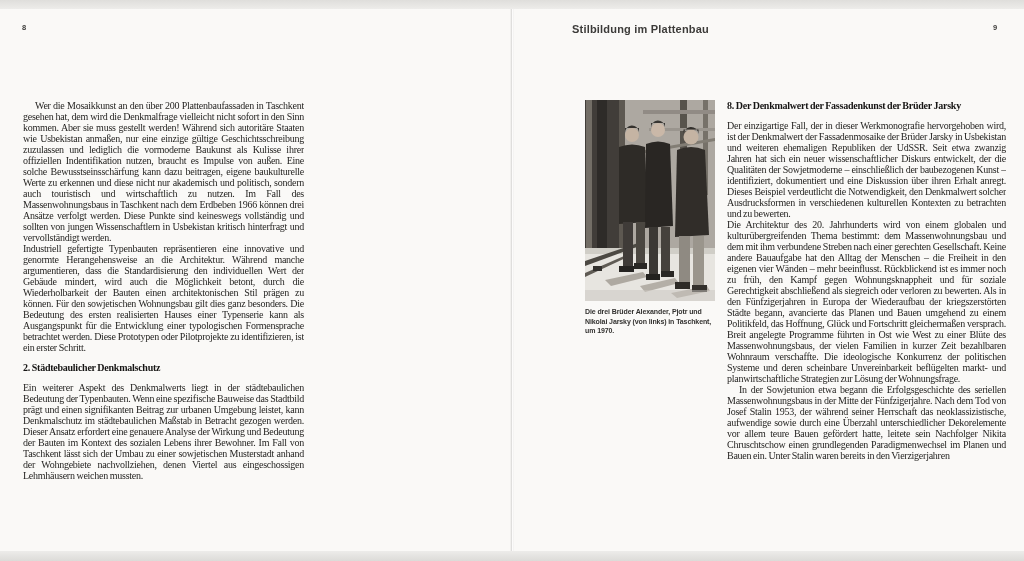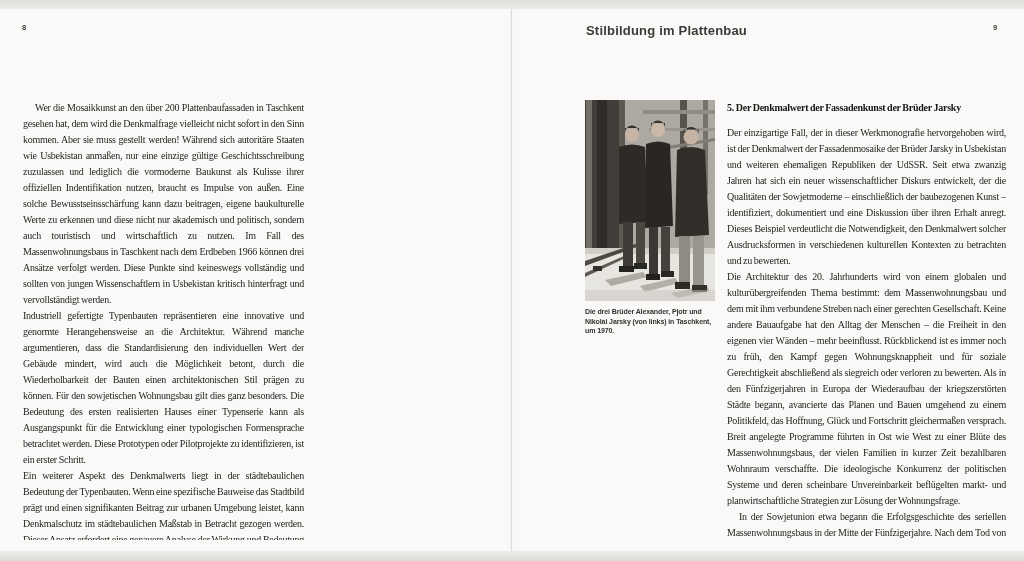--- a/index.html
+++ b/index.html
@@ -20,27 +20,27 @@
     background:linear-gradient(90deg, rgba(0,0,0,0) 0%, rgba(0,0,0,0.13) 45%, rgba(255,255,255,0.6) 60%, rgba(0,0,0,0.04) 100%);
   }
   .pagenum{
     position:absolute;top:14px;
     font-family:"Liberation Sans", sans-serif;
     font-size:7.5px;font-weight:600;color:#3c3b39;letter-spacing:.2px;
   }
   .pagenum.left{left:22px;}
   .pagenum.right{left:993px;}
   .running-title{
-    position:absolute;left:586px;top:14px;
+    position:absolute;left:572px;top:14px;
     font-family:"Liberation Sans", sans-serif;
-    font-size:13px;font-weight:600;color:#3c3b39;letter-spacing:.2px;
+    font-size:11px;font-weight:600;color:#3c3b39;letter-spacing:.2px;
   }
   .column{
     position:absolute;top:91px;width:281px;
-    font-size:10px;line-height:16px;color:#201f1d;
+    font-size:10px;line-height:11px;color:#201f1d;
     text-align:justify;
     letter-spacing:-0.25px;word-spacing:-0.5px;
     max-height:440px;overflow:hidden;
   }
   .column.left{left:23px;}
   .column.right{left:727px;width:279px;}
   .para{margin:0;}
   .para.indent{text-indent:12px;}
   .heading{
     margin:9px 0;font-weight:bold;color:#161514;
@@ -64,20 +64,21 @@
 
 <div class="spread">
 
   <span class="pagenum left">8</span>
   <span class="running-title">Stilbildung im Plattenbau</span>
   <span class="pagenum right">9</span>
 
   <div class="column left">
     <p class="para indent">Wer die Mosaikkunst an den über 200 Plattenbaufassaden in Taschkent gesehen hat, dem wird die Denkmalfrage vielleicht nicht sofort in den Sinn kommen. Aber sie muss gestellt werden! Während sich autoritäre Staaten wie Usbekistan anmaßen, nur eine einzige gültige Geschichtsschreibung zuzulassen und lediglich die vormoderne Baukunst als Kulisse ihrer offiziellen Indentifikation nutzen, braucht es Impulse von außen. Eine solche Bewusstseinsschärfung kann dazu beitragen, eigene baukulturelle Werte zu erkennen und diese nicht nur akademisch und politisch, sondern auch touristisch und wirtschaftlich zu nutzen. Im Fall des Massenwohnungsbaus in Taschkent nach dem Erdbeben 1966 können drei Ansätze verfolgt werden. Diese Punkte sind keineswegs vollständig und sollten von jungen Wissenschaftlern in Usbekistan kritisch hinterfragt und vervollständigt werden.</p>
     <p class="para">Industriell gefertigte Typenbauten repräsentieren eine innovative und genormte Herangehensweise an die Architektur. Während manche argumentieren, dass die Standardisierung den individuellen Wert der Gebäude mindert, wird auch die Möglichkeit betont, durch die Wiederholbarkeit der Bauten einen architektonischen Stil prägen zu können. Für den sowjetischen Wohnungsbau gilt dies ganz besonders. Die Bedeutung des ersten realisierten Hauses einer Typenserie kann als Ausgangspunkt für die Entwicklung einer typologischen Formensprache betrachtet werden. Diese Prototypen oder Pilotprojekte zu identifizieren, ist ein erster Schritt.</p>
+    <p class="heading">2. Städtebaulicher Denkmalschutz</p>
     <p class="para">Ein weiterer Aspekt des Denkmalwerts liegt in der städtebaulichen Bedeutung der Typenbauten. Wenn eine spezifische Bauweise das Stadtbild prägt und einen signifikanten Beitrag zur urbanen Umgebung leistet, kann Denkmalschutz im städtebaulichen Maßstab in Betracht gezogen werden. Dieser Ansatz erfordert eine genauere Analyse der Wirkung und Bedeutung der Bauten im Kontext des sozialen Lebens ihrer Bewohner. Im Fall von Taschkent lässt sich der Umbau zu einer sowjetischen Musterstadt anhand der Wohngebiete nachvollziehen, denen Viertel aus eingeschossigen Lehmhäusern weichen mussten.</p>
   </div>
 
   <figure class="photo-block">
     <div class="photo-frame">
       <svg width="130" height="201" viewBox="0 0 130 201" xmlns="http://www.w3.org/2000/svg">
 
         <rect x="0" y="0" width="130" height="201" fill="#c2beb8"></rect>
         <rect x="0" y="0" width="130" height="150" fill="#aaa59e"></rect>
 
@@ -136,21 +137,21 @@
         </g>
 
         <rect x="0" y="0" width="130" height="201" fill="#ffffff" opacity="0.04"></rect>
         <rect x="0" y="190" width="130" height="11" fill="#c9c5bf" opacity="0.5"></rect>
       </svg>
     </div>
     <figcaption class="photo-caption">Die drei Brüder Alexander, Pjotr und Nikolai Jarsky (von links) in Taschkent, um 1970.</figcaption>
   </figure>
 
   <div class="column right">
-    <p class="heading first">5. Der Denkmalwert der Fassadenkunst der Brüder Jarsky</p>
+    <p class="heading first">8. Der Denkmalwert der Fassadenkunst der Brüder Jarsky</p>
     <p class="para">Der einzigartige Fall, der in dieser Werkmonografie hervorgehoben wird, ist der Denkmalwert der Fassadenmosaike der Brüder Jarsky in Usbekistan und weiteren ehemaligen Republiken der UdSSR. Seit etwa zwanzig Jahren hat sich ein neuer wissenschaftlicher Diskurs entwickelt, der die Qualitäten der Sowjetmoderne – einschließlich der baubezogenen Kunst – identifiziert, dokumentiert und eine Diskussion über ihren Erhalt anregt. Dieses Beispiel verdeutlicht die Notwendigkeit, den Denkmalwert solcher Ausdrucksformen in verschiedenen kulturellen Kontexten zu betrachten und zu bewerten.</p>
     <p class="para">Die Architektur des 20. Jahrhunderts wird von einem globalen und kulturübergreifenden Thema bestimmt: dem Massenwohnungsbau und dem mit ihm verbundene Streben nach einer gerechten Gesellschaft. Keine andere Bauaufgabe hat den Alltag der Menschen – die Freiheit in den eigenen vier Wänden – mehr beeinflusst. Rückblickend ist es immer noch zu früh, den Kampf gegen Wohnungsknappheit und für soziale Gerechtigkeit abschließend als siegreich oder verloren zu bewerten. Als in den Fünfzigerjahren in Europa der Wiederaufbau der kriegszerstörten Städte begann, avancierte das Planen und Bauen umgehend zu einem Politikfeld, das Hoffnung, Glück und Fortschritt gleichermaßen versprach. Breit angelegte Programme führten in Ost wie West zu einer Blüte des Massenwohnungsbaus, der vielen Familien in kurzer Zeit bezahlbaren Wohnraum verschaffte. Die ideologische Konkurrenz der politischen Systeme und deren scheinbare Unvereinbarkeit beflügelten markt- und planwirtschaftliche Strategien zur Lösung der Wohnungsfrage.</p>
     <p class="para indent">In der Sowjetunion etwa begann die Erfolgsgeschichte des seriellen Massenwohnungsbaus in der Mitte der Fünfzigerjahre. Nach dem Tod von Josef Stalin 1953, der während seiner Herrschaft das neoklassizistische, aufwendige sowie durch eine Überzahl unterschiedlicher Dekorelemente vor allem teure Bauen gefördert hatte, leitete sein Nachfolger Nikita Chruschtschow einen grundlegenden Paradigmenwechsel im Planen und Bauen ein. Unter Stalin waren bereits in den Vierzigerjahren</p>
   </div>
 
   <div class="gutter"></div>
 </div>
 
 <div class="edge bottom"></div>
 

